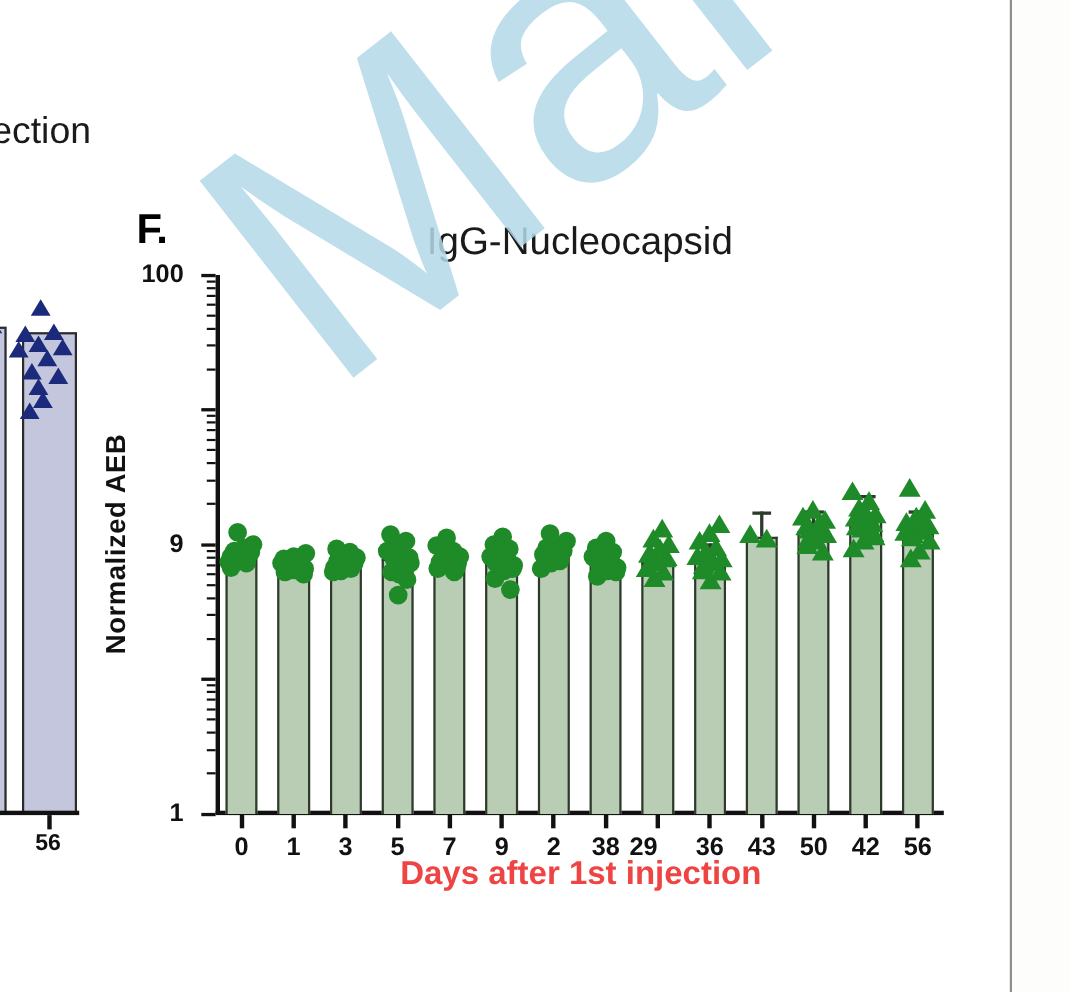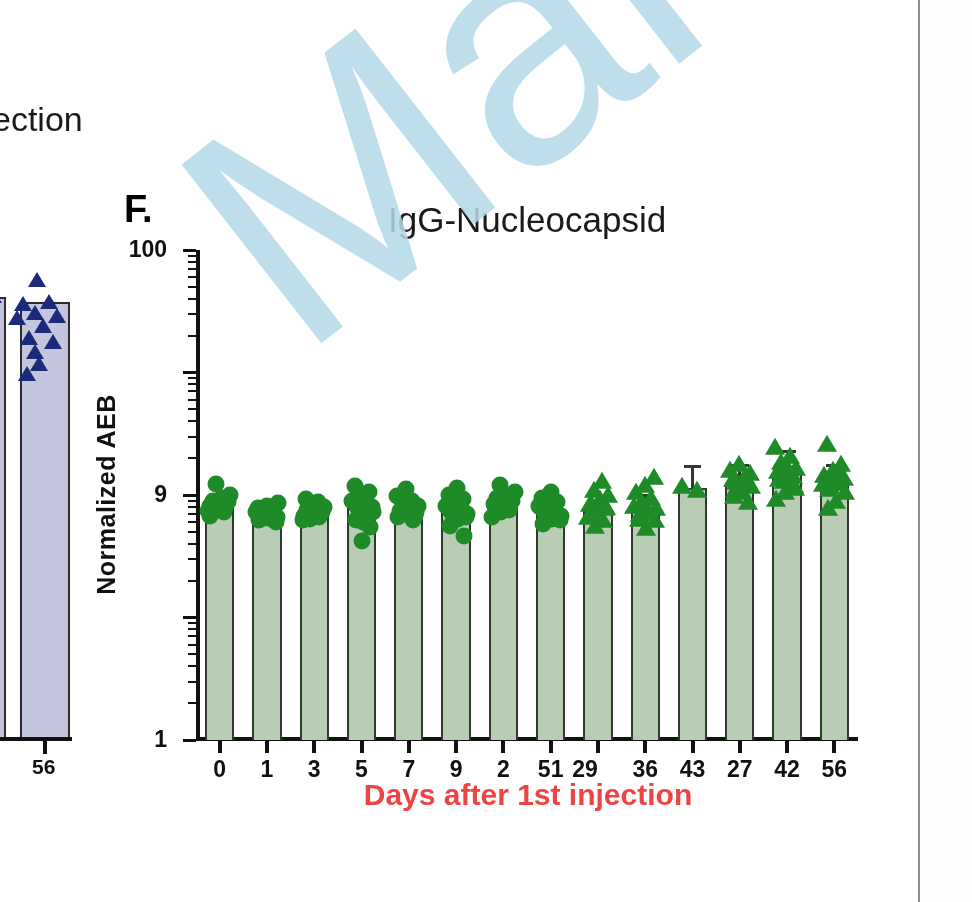--- a/index.html
+++ b/index.html
@@ -323,29 +323,29 @@
           <div class="x-tick-label" style="left: 118.214px;">3</div>
           <div class="x-tick" style="left: 163.5px;"></div>
           <div class="x-tick-label" style="left: 165.5px;">5</div>
           <div class="x-tick" style="left: 210.786px;"></div>
           <div class="x-tick-label" style="left: 212.786px;">7</div>
           <div class="x-tick" style="left: 258.071px;"></div>
           <div class="x-tick-label" style="left: 260.071px;">9</div>
           <div class="x-tick" style="left: 305.357px;"></div>
           <div class="x-tick-label" style="left: 307.357px;">2</div>
           <div class="x-tick" style="left: 352.643px;"></div>
-          <div class="x-tick-label" style="left: 354.643px;">51</div>
+          <div class="x-tick-label" style="left: 354.643px;">38</div>
           <div class="x-tick" style="left: 399.929px;"></div>
           <div class="x-tick-label" style="left: 389px;">29</div>
           <div class="x-tick" style="left: 447.214px;"></div>
           <div class="x-tick-label" style="left: 449.214px;">36</div>
           <div class="x-tick" style="left: 494.5px;"></div>
           <div class="x-tick-label" style="left: 496.5px;">43</div>
           <div class="x-tick" style="left: 541.786px;"></div>
-          <div class="x-tick-label" style="left: 543.786px;">27</div>
+          <div class="x-tick-label" style="left: 543.786px;">50</div>
           <div class="x-tick" style="left: 589.071px;"></div>
           <div class="x-tick-label" style="left: 591.071px;">42</div>
           <div class="x-tick" style="left: 636.357px;"></div>
           <div class="x-tick-label" style="left: 638.357px;">56</div>
         </div>
       <div id="bars-layer">
           <div class="bar" style="left: 8.98429px; top: 255.558px; width: 29.3171px; height: 234.442px;"></div>
           <div class="bar" style="left: 56.27px; top: 263.975px; width: 29.3171px; height: 226.025px;"></div>
           <div class="bar" style="left: 103.556px; top: 262.477px; width: 29.3171px; height: 227.523px;"></div>
           <div class="bar" style="left: 150.841px; top: 258.218px; width: 29.3171px; height: 231.782px;"></div>

